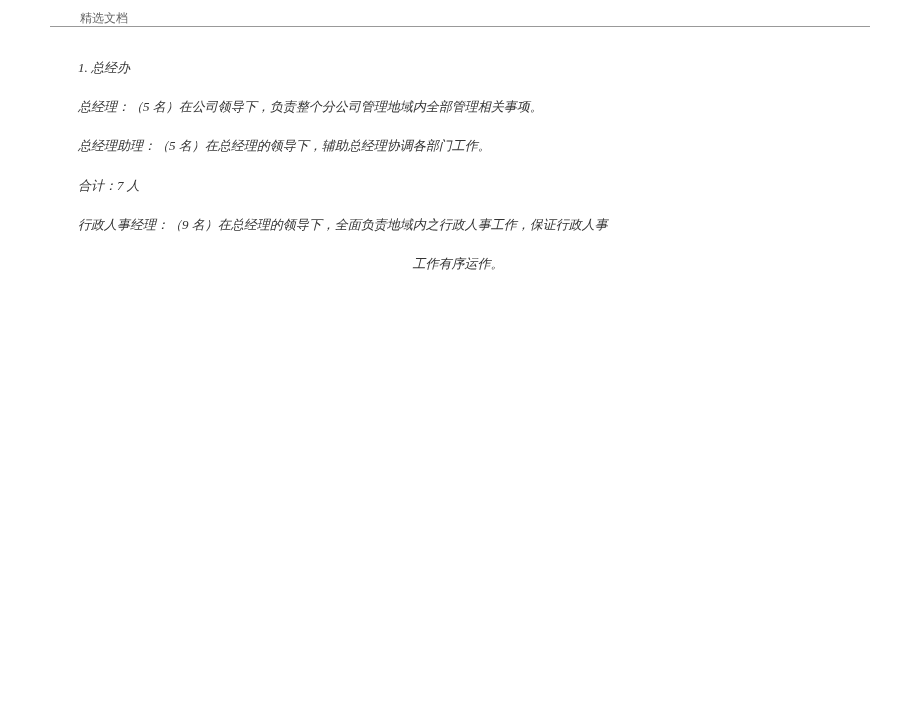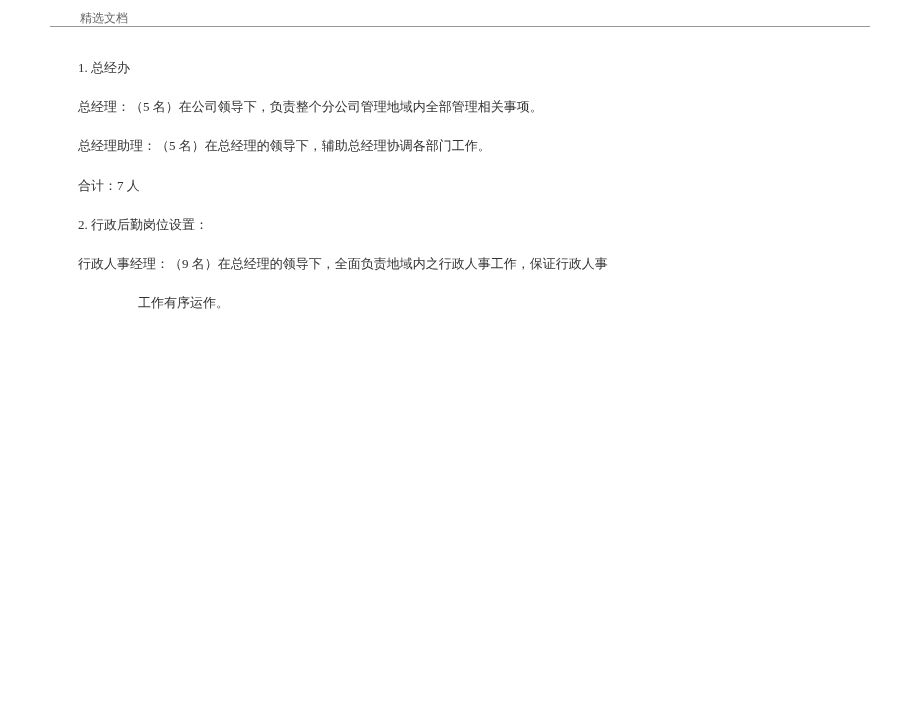--- a/index.html
+++ b/index.html
@@ -33,34 +33,35 @@
     }
     .content {
       position: absolute;
       top: 52px;
       left: 78px;
       width: 700px;
       line-height: 2.4;
     }
     .content p {
       margin-bottom: 8px;
+      font-style: italic;
     }
     .indented {
+      text-align: center;
       margin-left: 60px;
     }
   </style>
 </head>
 <body>
 
 <div class="header">
   <span>精选文档</span>
 </div>
 <div class="divider"></div>
 
 <div class="content">
   <p>1. 总经办</p>
   <p>总经理：（5 名）在公司领导下，负责整个分公司管理地域内全部管理相关事项。</p>
   <p>总经理助理：（5 名）在总经理的领导下，辅助总经理协调各部门工作。</p>
   <p>合计：7 人</p>
-  <p>2. 行政后勤岗位设置：</p>
   <p>行政人事经理：（9 名）在总经理的领导下，全面负责地域内之行政人事工作，保证行政人事</p>
   <p class="indented">工作有序运作。</p>
 </div>
 
 </body></html>

